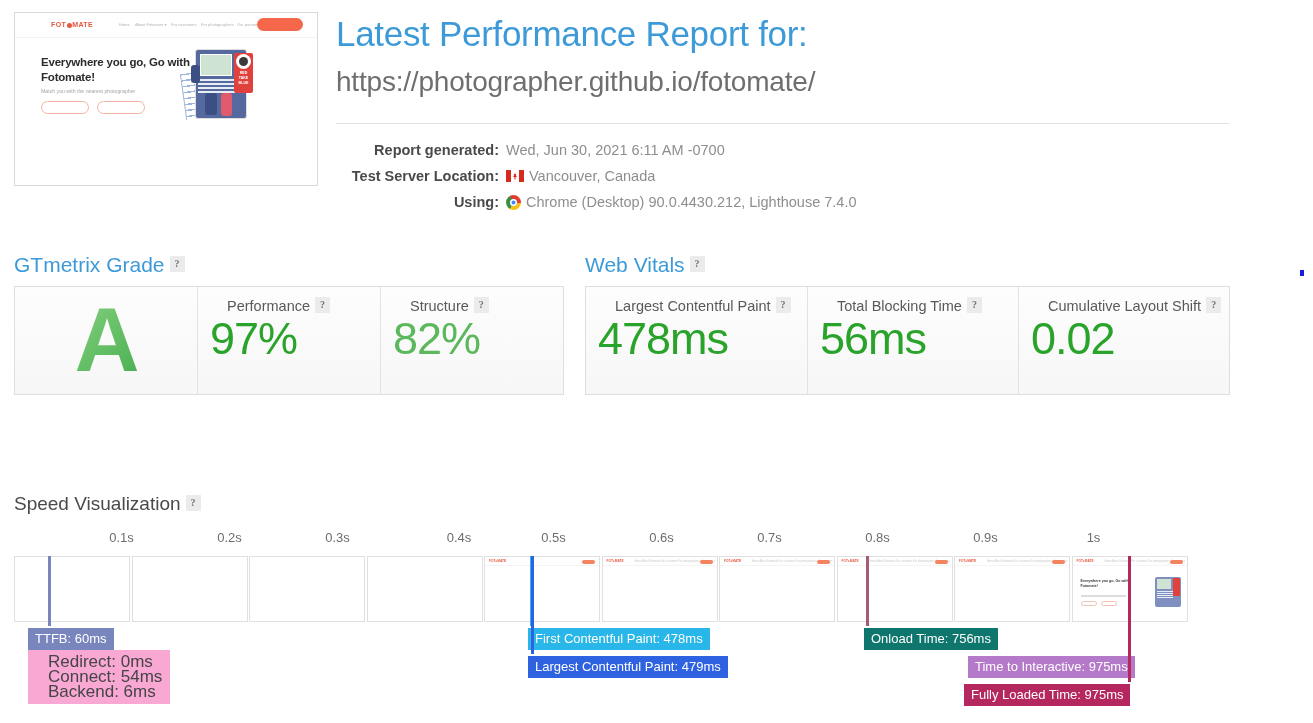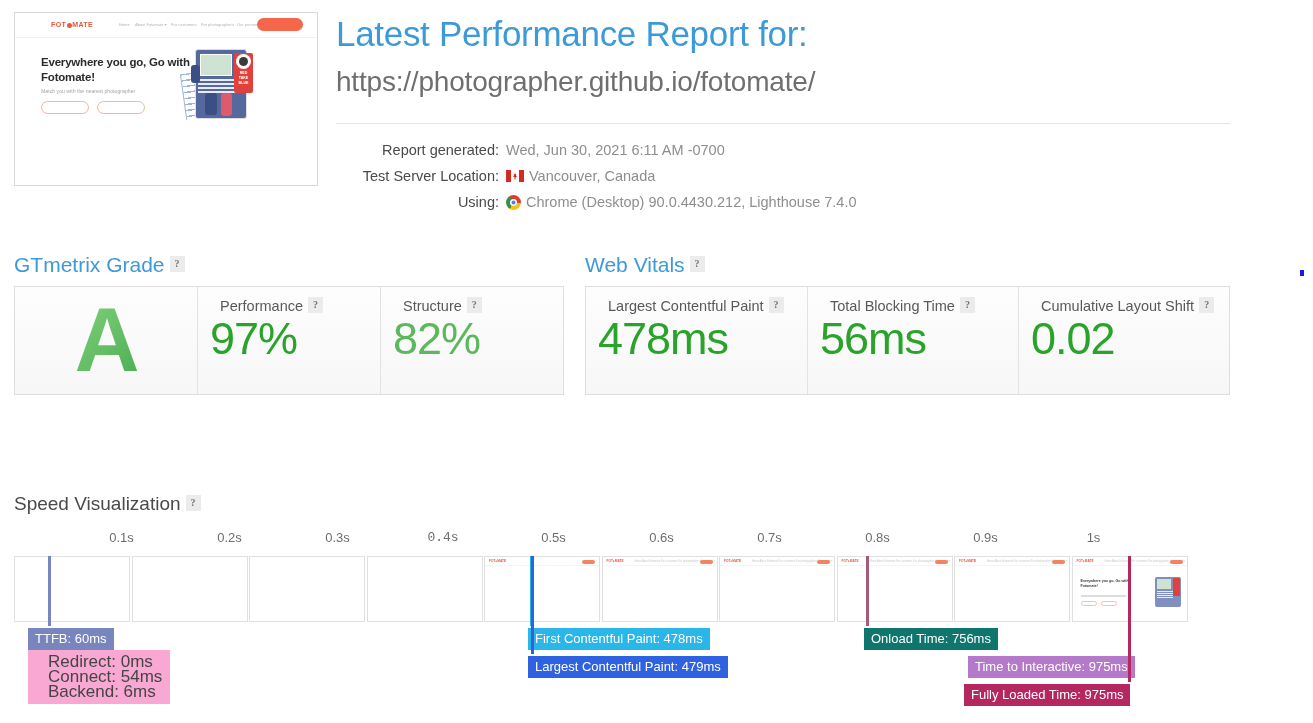--- a/index.html
+++ b/index.html
@@ -44,21 +44,21 @@
     font-weight:400; letter-spacing:-.3px; white-space:nowrap;
   }
   .title-url {
     position:absolute; left:336px; top:66px; font-size:28px; color:#6f6f6f;
     font-weight:400; letter-spacing:-.2px; white-space:nowrap;
   }
   .hr-top { position:absolute; left:336px; top:123px; width:894px; height:1px; background:#e3e3e3; }
 
   .meta { position:absolute; left:336px; top:140px; width:894px; font-size:14.5px; }
   .meta-row { display:flex; margin-bottom:6px; line-height:20px; }
-  .meta-label { width:170px; text-align:right; color:#4a4a4a; font-weight:normal; padding-right:7px; white-space:nowrap;}
+  .meta-label { width:170px; text-align:right; color:#4a4a4a; font-weight:bold; padding-right:7px; white-space:nowrap;}
   .meta-value { color:#8e8e8e; white-space:nowrap; display:flex; align-items:center; gap:5px;}
 
   .flag-ca { display:inline-block; width:18px; height:12px; background:#fff; position:relative; flex:none; }
   .flag-ca::before, .flag-ca::after { content:""; position:absolute; top:0; width:5px; height:12px; background:#d52b1e; }
   .flag-ca::before { left:0; } .flag-ca::after { right:0; }
   .flag-leaf { position:absolute; left:7px; top:2px; width:4px; height:8px; background:#d52b1e; clip-path:polygon(50% 0,62% 30%,85% 22%,74% 48%,100% 55%,60% 68%,66% 100%,50% 86%,34% 100%,40% 68%,0 55%,26% 48%,15% 22%,38% 30%); }
 
   .chrome-ic { display:inline-block; width:15px;height:15px;border-radius:50%; flex:none;
     background: conic-gradient(from -30deg, #e23b2e 0deg 120deg, #f7c214 120deg 240deg, #3b8f43 240deg 360deg);
     position:relative; }
@@ -68,21 +68,21 @@
   
   .sec-head { position:absolute; font-size:21px; color:#3c9ad8; font-weight:400; white-space:nowrap; }
   .help { display:inline-block; width:15px; height:16px; background:#ebebeb; color:#707070;
     font-size:10px; font-weight:bold; line-height:16px; text-align:center; vertical-align:middle;
     margin-left:5px; position:relative; top:-2px; font-family:"Liberation Serif", serif; }
 
   
   .panel { position:absolute; border:1px solid #dedede; background:linear-gradient(#fdfdfd,#f7f7f7); display:flex; }
   .cell { border-right:1px solid #e2e2e2; position:relative; height:100%; }
   .cell:last-child { border-right:none; }
-  .cell-label { position:absolute; left:22px; top:11px; font-size:14.5px; color:#595959; white-space:nowrap; }
+  .cell-label { position:absolute; left:29px; top:11px; font-size:14.5px; color:#595959; white-space:nowrap; }
   .cell-value { position:absolute; left:12px; top:26px; font-size:45px; color:#2aa32a; font-weight:400; letter-spacing:-1px; white-space:nowrap;}
   .grade-A { position:absolute; left:0; top:0; width:100%; height:100%; display:flex; align-items:center; justify-content:center;
     font-size:90px; font-weight:bold; letter-spacing:-2px;
     background:linear-gradient(135deg,#a8dba0 0%, #6cc36b 45%, #2e9e3f 100%);
     -webkit-background-clip:text; background-clip:text; color:transparent; }
   .structure-val { color:#5cb85c; }
 
   
   .tabbar { position:absolute; left:14px; top:436px; width:1216px; height:42px; border-bottom:1px solid #dcdcdc; }
   .tab { position:relative; float:left; height:41px; padding:0 22px; line-height:41px; font-size:15.5px; color:#555;
@@ -212,21 +212,21 @@
 
 
   <div class="sv-head">
     <span>Speed Visualization</span><span class="help">?</span>
   </div>
 
   <div class="ticks" id="ticks">
       <div class="tick" style="left: 107.5px; text-align: right;">0.1s</div>
       <div class="tick" style="left: 215.5px;">0.2s</div>
       <div class="tick" style="left: 323.5px;">0.3s</div>
-      <div class="tick" style="left: 429px; font-family: Liberation Mono, monospace;">0.4s</div>
+      <div class="tick" style="left: 445px;">0.4s</div>
       <div class="tick" style="left: 539.5px;">0.5s</div>
       <div class="tick" style="left: 647.5px;">0.6s</div>
       <div class="tick" style="left: 755.5px;">0.7s</div>
       <div class="tick" style="left: 863.5px;">0.8s</div>
       <div class="tick" style="left: 971.5px;">0.9s</div>
       <div class="tick" style="left: 1079.5px;">1s</div>
     </div>
   <div class="strip" id="strip">
       <div class="frame" style="left: 0px; width: 116px;"></div>
       <div class="frame" style="left: 117.5px; width: 116px;"></div>

